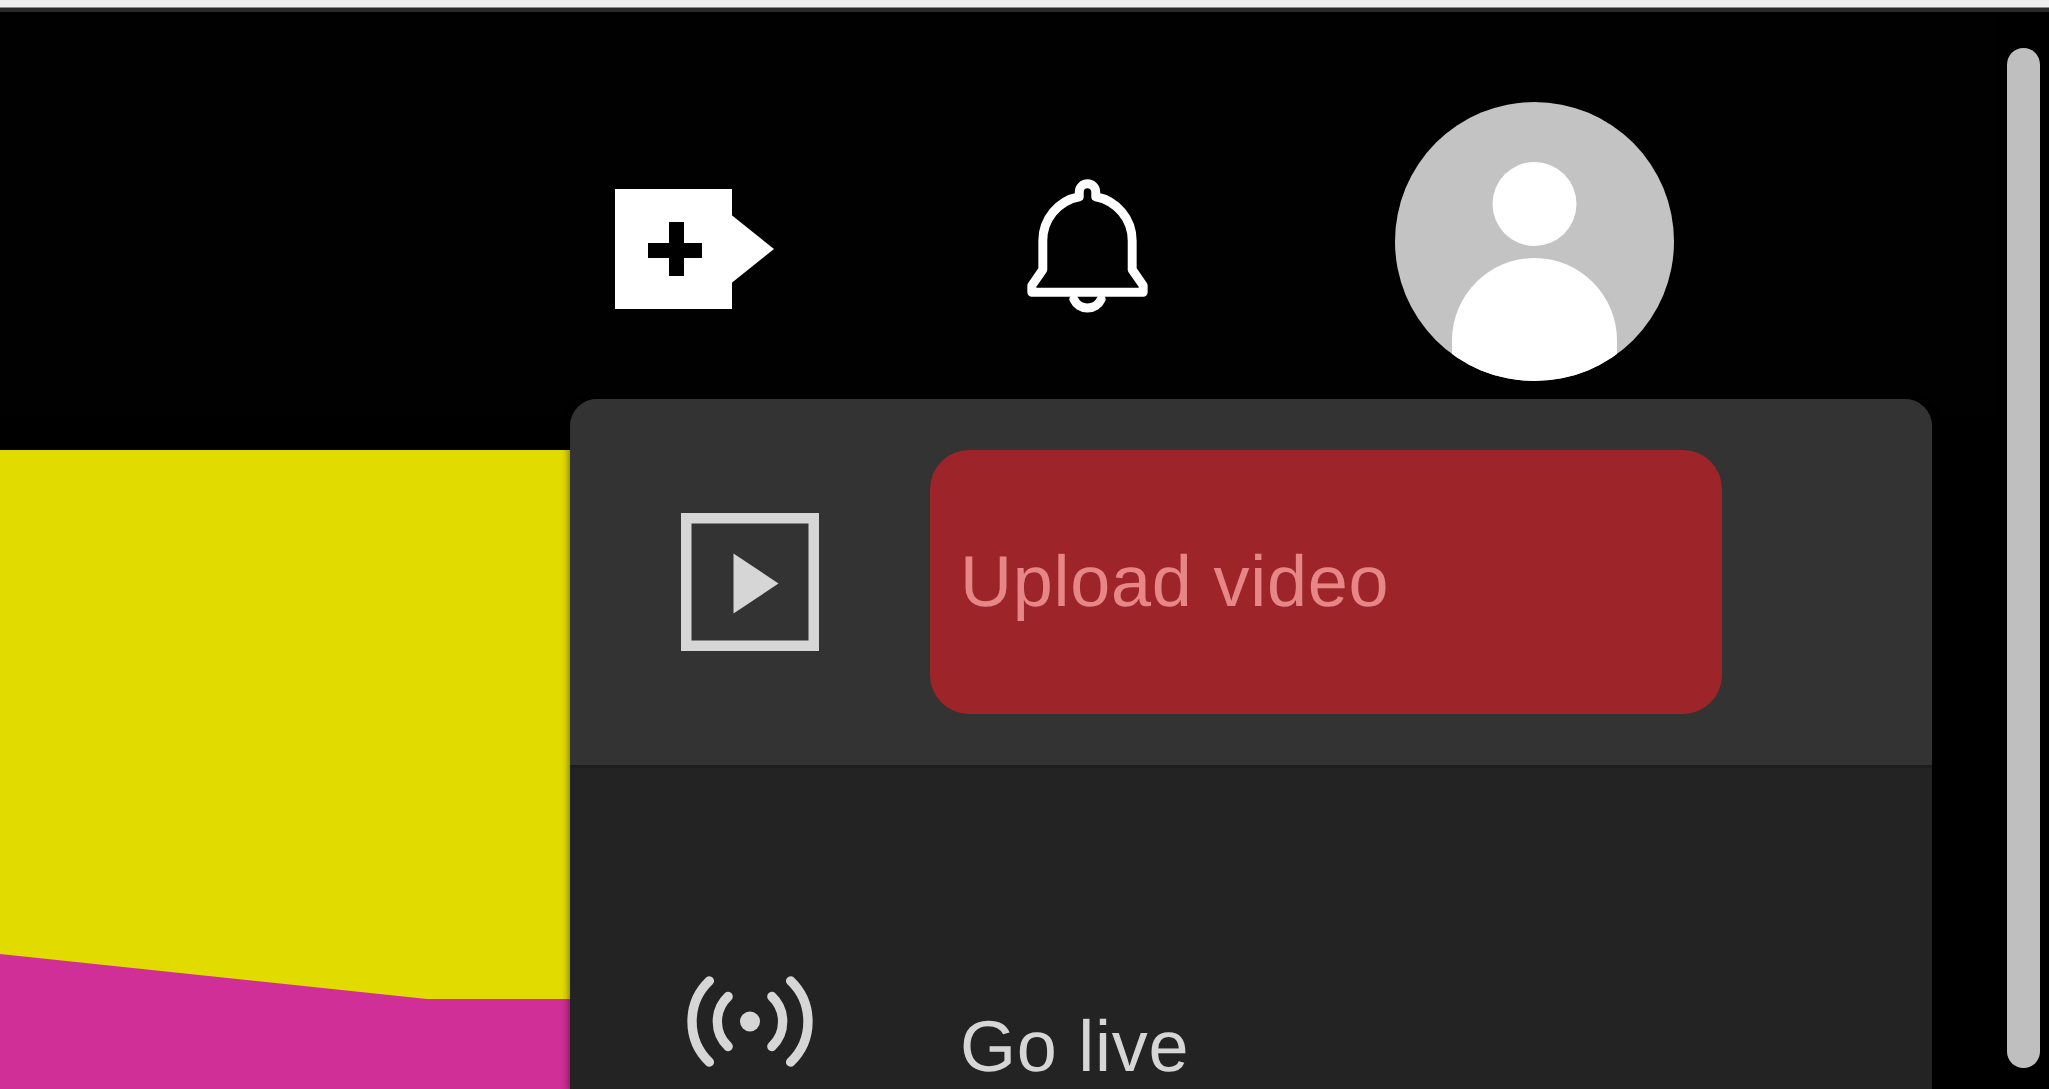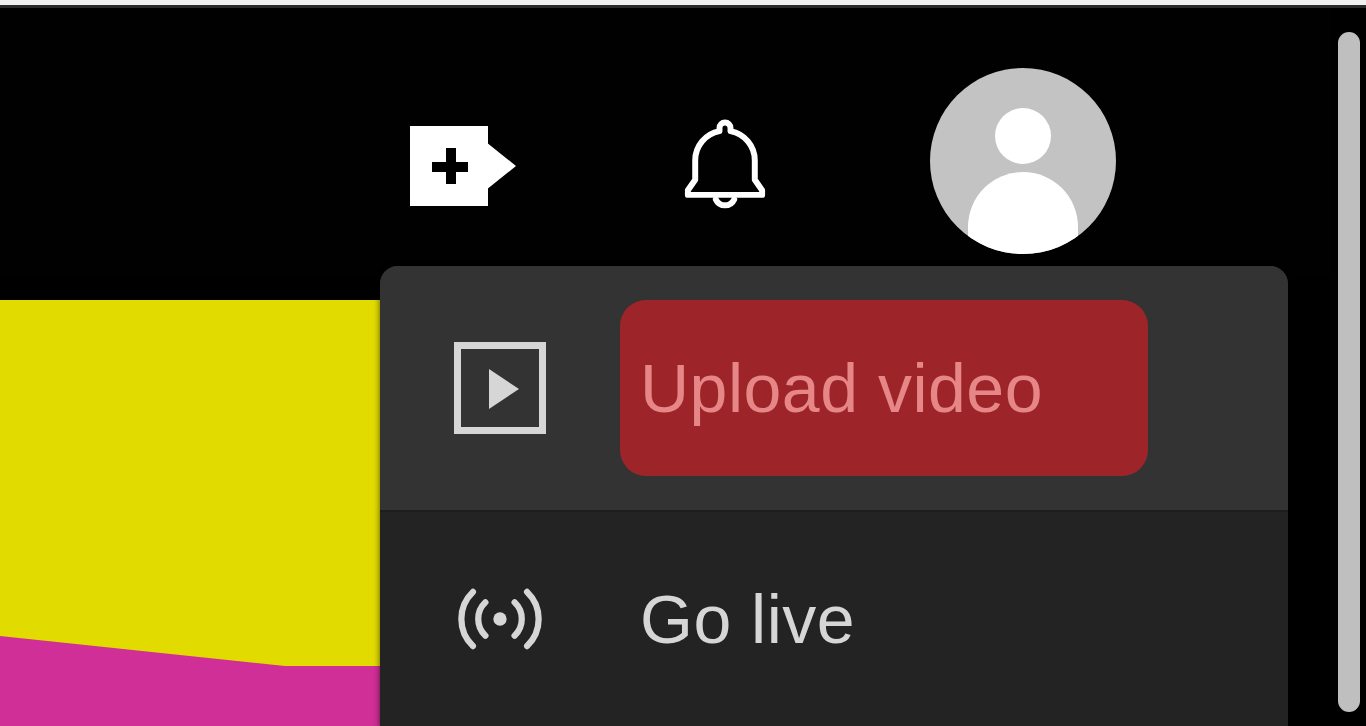--- a/index.html
+++ b/index.html
@@ -127,27 +127,28 @@
     padding-left:70px;
     cursor:pointer;
   }
   .menu-item.hover{
     background:#333333;
     height:244px;
   }
   .menu-item.normal{
     height:216px;
     border-top:2px solid #1d1d1d;
+    align-items:flex-end;
   }
   .menu-item .item-icon{
     width:100px;
     display:flex; align-items:center; justify-content:center;
   }
   .menu-item .item-label{
-    font-size:68px;
+    font-size:48px;
     font-weight:500;
     color:#d6d6d6;
     letter-spacing:0.5px;
     margin-left:90px;
   }
 
   
   .highlight-pill{
     position:absolute;
     left:240px;

